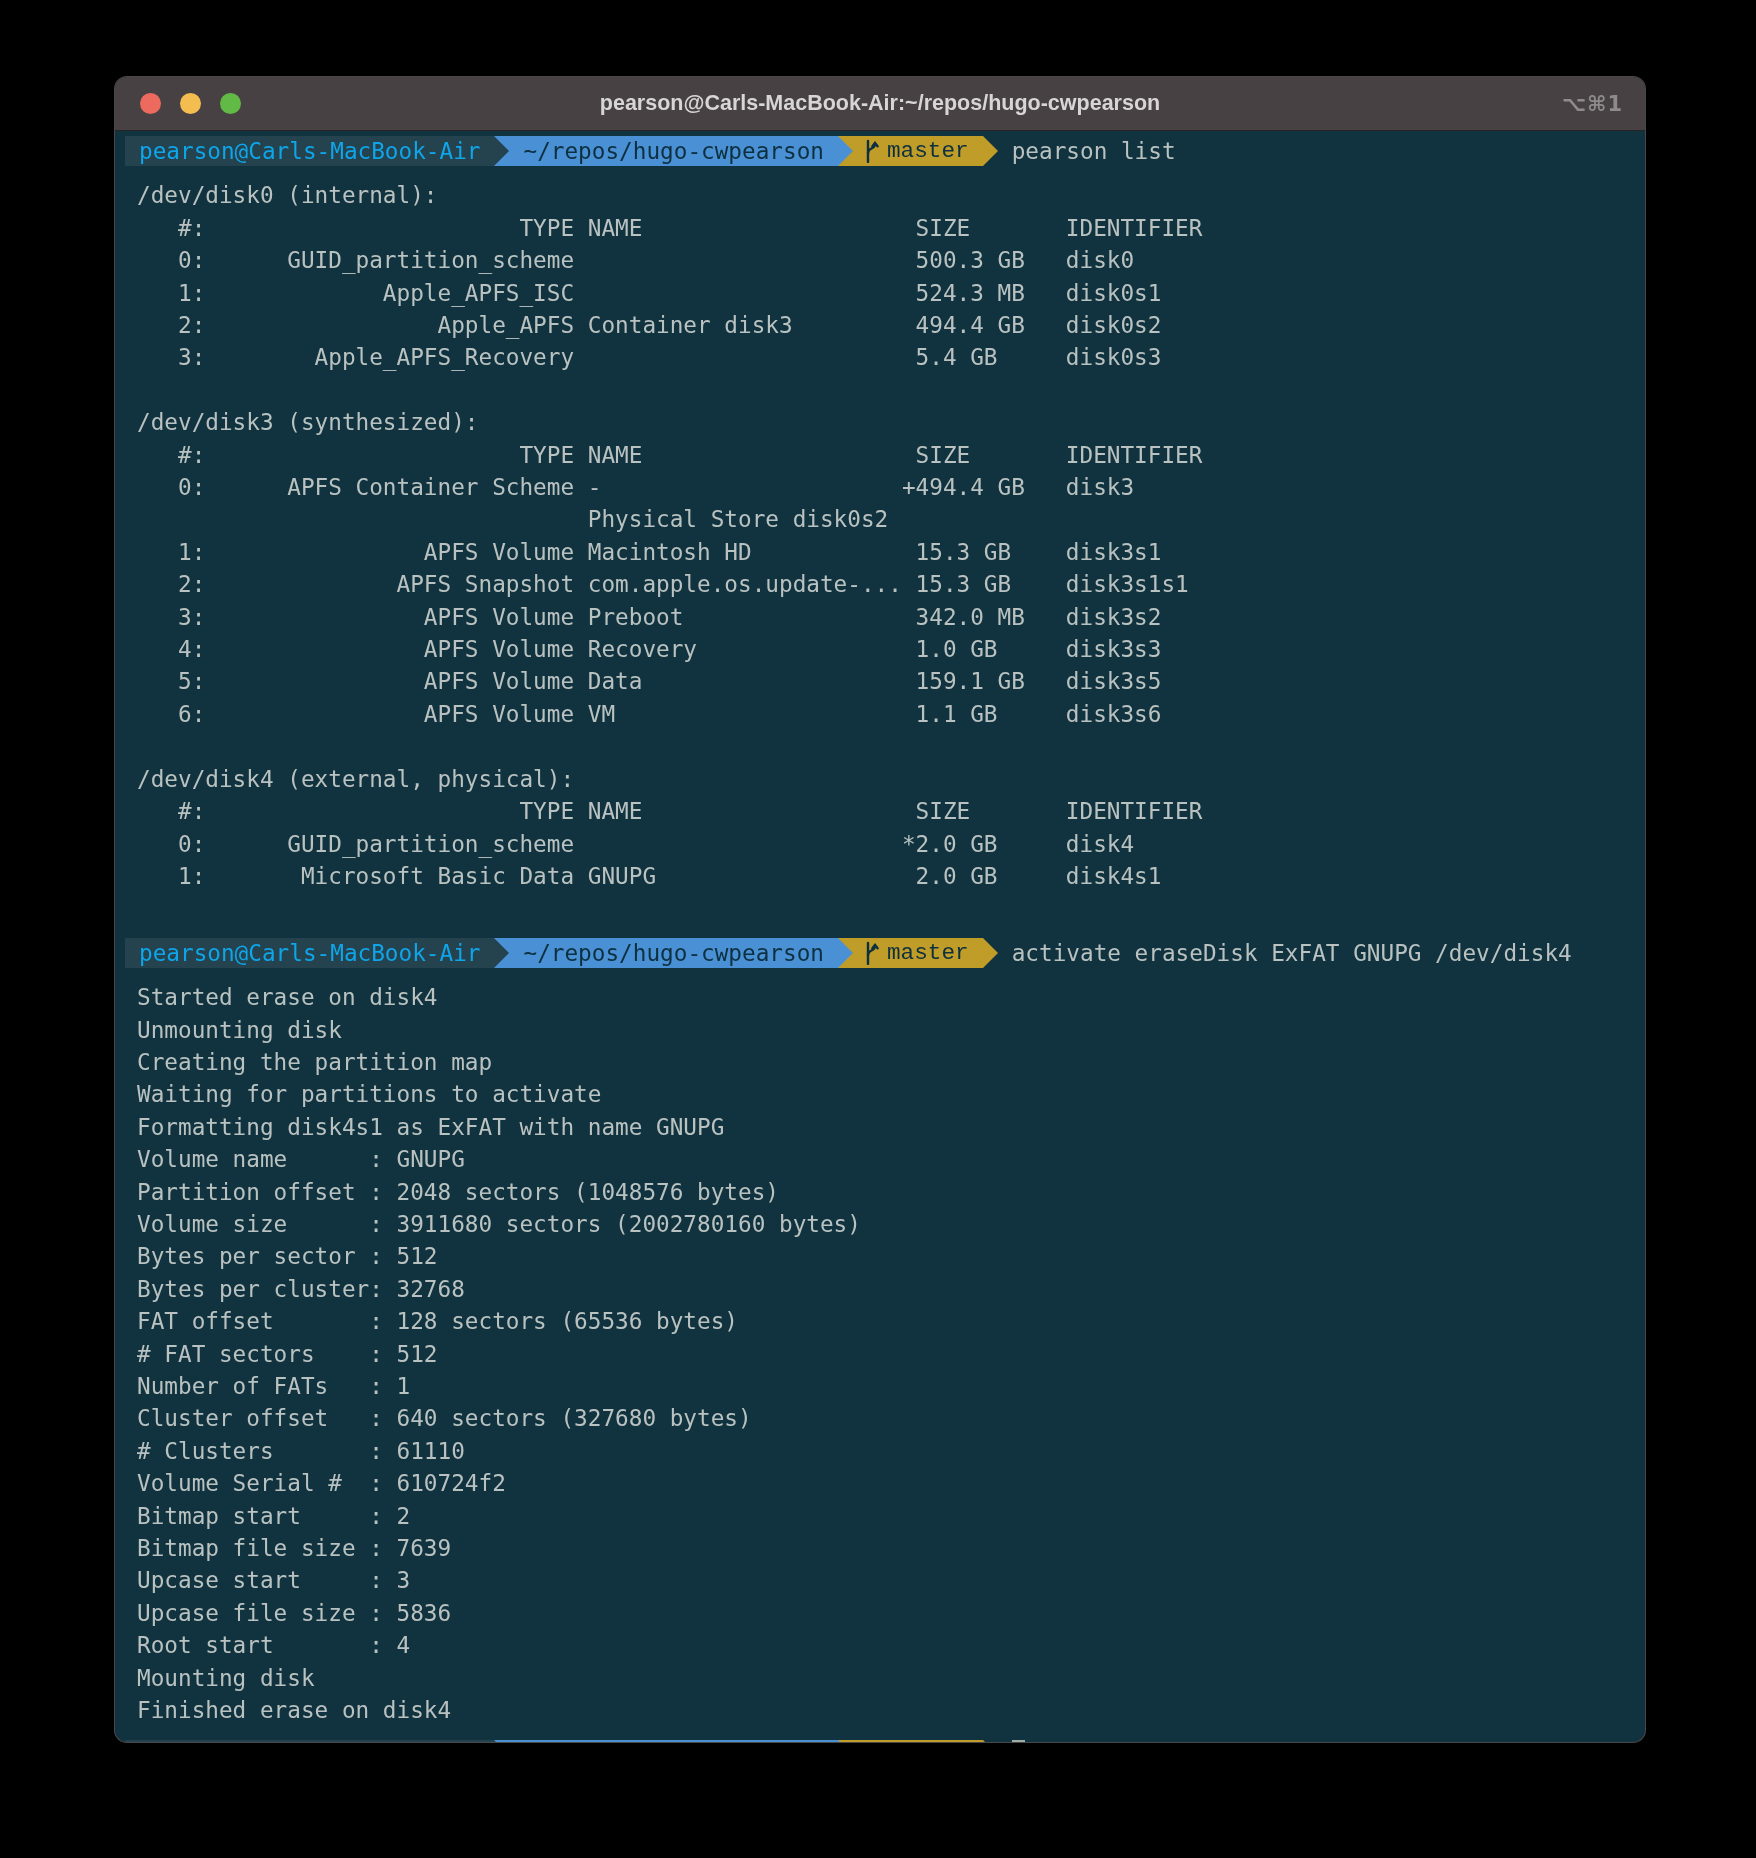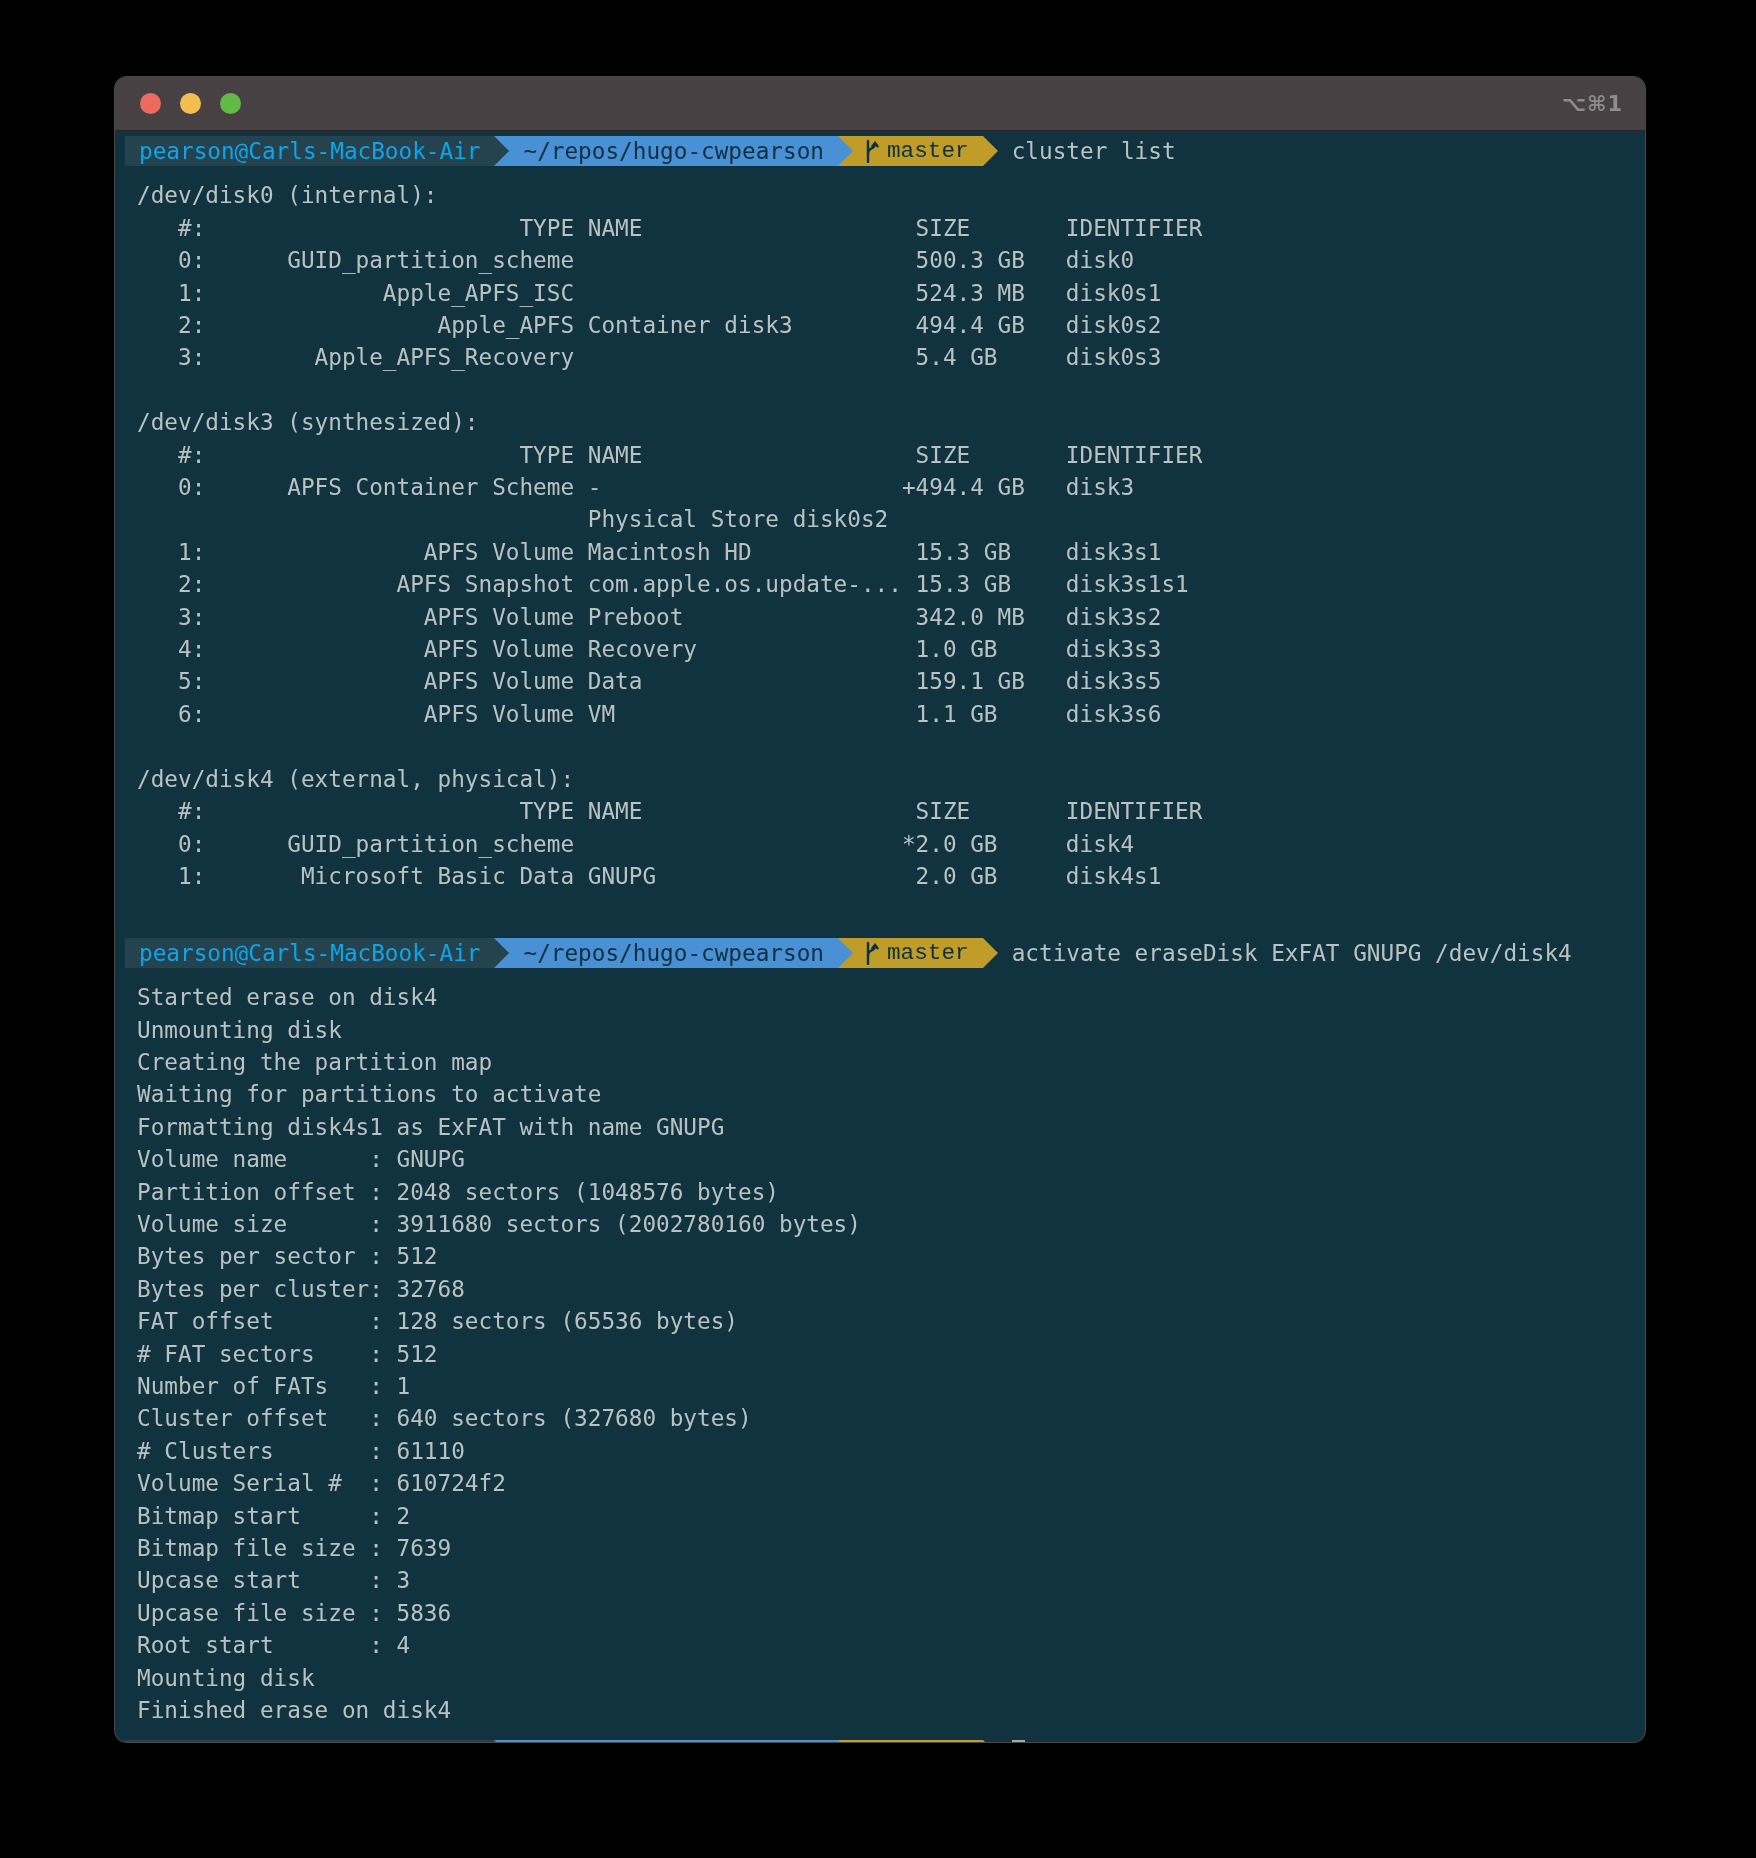--- a/index.html
+++ b/index.html
@@ -85,37 +85,38 @@
 </head>
 <body>
 
 <div class="window">
   <div class="titlebar">
     <div class="traffic">
       <span class="light red"></span>
       <span class="light yellow"></span>
       <span class="light green"></span>
     </div>
+    <span class="title">pearson@Carls-MacBook-Air:~/repos/hugo-cwpearson</span>
     <span class="shortcut">⌥⌘1</span>
   </div>
   <div class="term" id="terminal">
       <div class="prompt-line">
         <span class="pl-seg seg-user">pearson@Carls-MacBook-Air</span>
         <span class="pl-arrow a1"></span>
         <span class="pl-seg seg-path">~/repos/hugo-cwpearson</span>
         <span class="pl-arrow a2"></span>
         <span class="pl-seg seg-branch"><svg class="bicon" width="17" height="24" viewBox="0 0 17 24">
             <g fill="none" stroke="#0d3040" stroke-width="2.4" stroke-linecap="round">
               <path d="M5 2 L5 23"></path>
               <path d="M5 14 C5 8, 12 11, 12 5"></path>
               <path d="M9.4 7.2 L12 4 L14.6 7.2"></path>
             </g>
           </svg><span class="blabel">master</span></span>
         <span class="pl-arrow a3"></span>
-        <span class="cmd">cluster list</span>
+        <span class="cmd">pearson list</span>
       </div>
       <pre class="out">/dev/disk0 (internal):
    #:                       TYPE NAME                    SIZE       IDENTIFIER
    0:      GUID_partition_scheme                         500.3 GB   disk0
    1:             Apple_APFS_ISC                         524.3 MB   disk0s1
    2:                 Apple_APFS Container disk3         494.4 GB   disk0s2
    3:        Apple_APFS_Recovery                         5.4 GB     disk0s3
 
 /dev/disk3 (synthesized):
    #:                       TYPE NAME                    SIZE       IDENTIFIER

